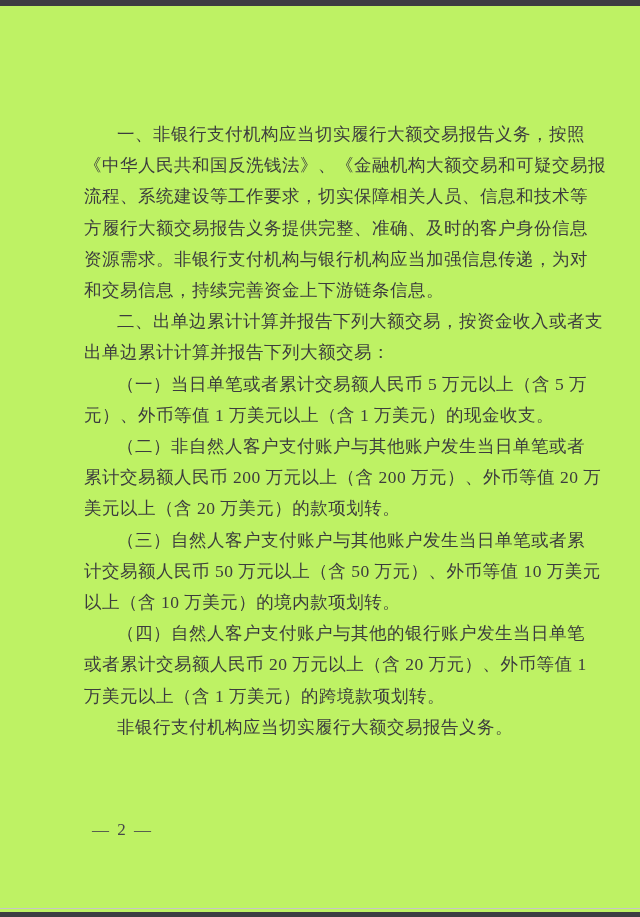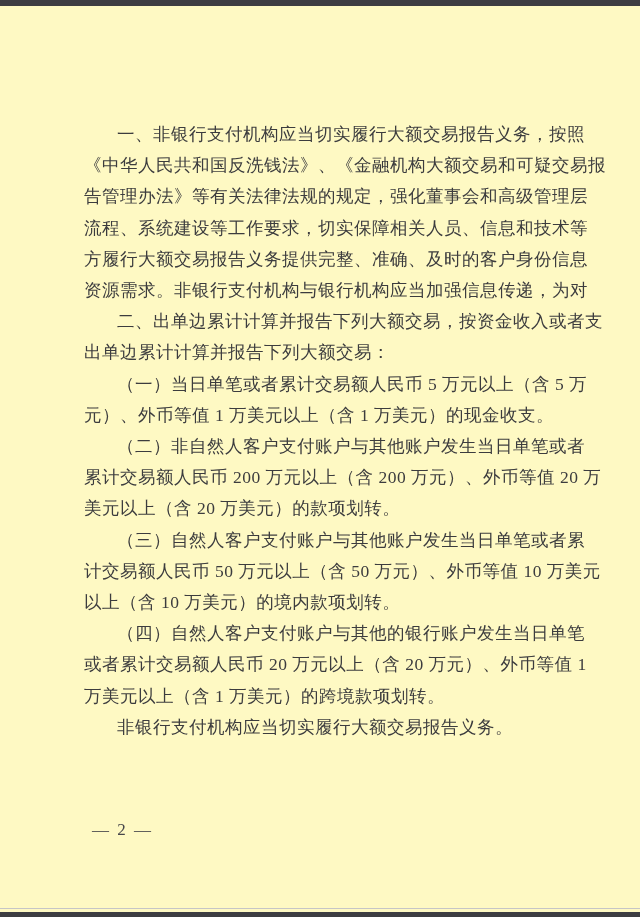--- a/index.html
+++ b/index.html
@@ -7,21 +7,21 @@
     padding: 0;
     width: 640px;
     height: 917px;
     background: #ffffff;
     overflow: hidden;
   }
   .page {
     position: relative;
     width: 640px;
     height: 917px;
-    background: #fef9c3;
+    background: #bef264;
     font-family: "Liberation Serif", "DejaVu Serif", serif;
   }
   .top-bar {
     position: absolute;
     top: 0;
     left: 0;
     width: 640px;
     height: 6px;
     background: #3d3d42;
   }
@@ -82,24 +82,24 @@
 <body>
 
 <div class="page">
   <div class="top-bar"></div>
 
   <div class="text-block">
 
     <div class="para">
       <div class="line indent">一、非银行支付机构应当切实履行大额交易报告义务，按照</div>
       <div class="line">《中华人民共和国反洗钱法》、《金融机构大额交易和可疑交易报</div>
-      <div class="line">告管理办法》等有关法律法规的规定，强化董事会和高级管理层</div>
       <div class="line">流程、系统建设等工作要求，切实保障相关人员、信息和技术等</div>
       <div class="line">方履行大额交易报告义务提供完整、准确、及时的客户身份信息</div>
       <div class="line">资源需求。非银行支付机构与银行机构应当加强信息传递，为对</div>
+      <div class="line last">和交易信息，持续完善资金上下游链条信息。</div>
     </div>
 
     <div class="para">
       <div class="line indent">二、出单边累计计算并报告下列大额交易，按资金收入或者支</div>
       <div class="line last">出单边累计计算并报告下列大额交易：</div>
     </div>
 
     <div class="para">
       <div class="line indent">（一）当日单笔或者累计交易额人民币 5 万元以上（含 5 万</div>
       <div class="line last">元）、外币等值 1 万美元以上（含 1 万美元）的现金收支。</div>

